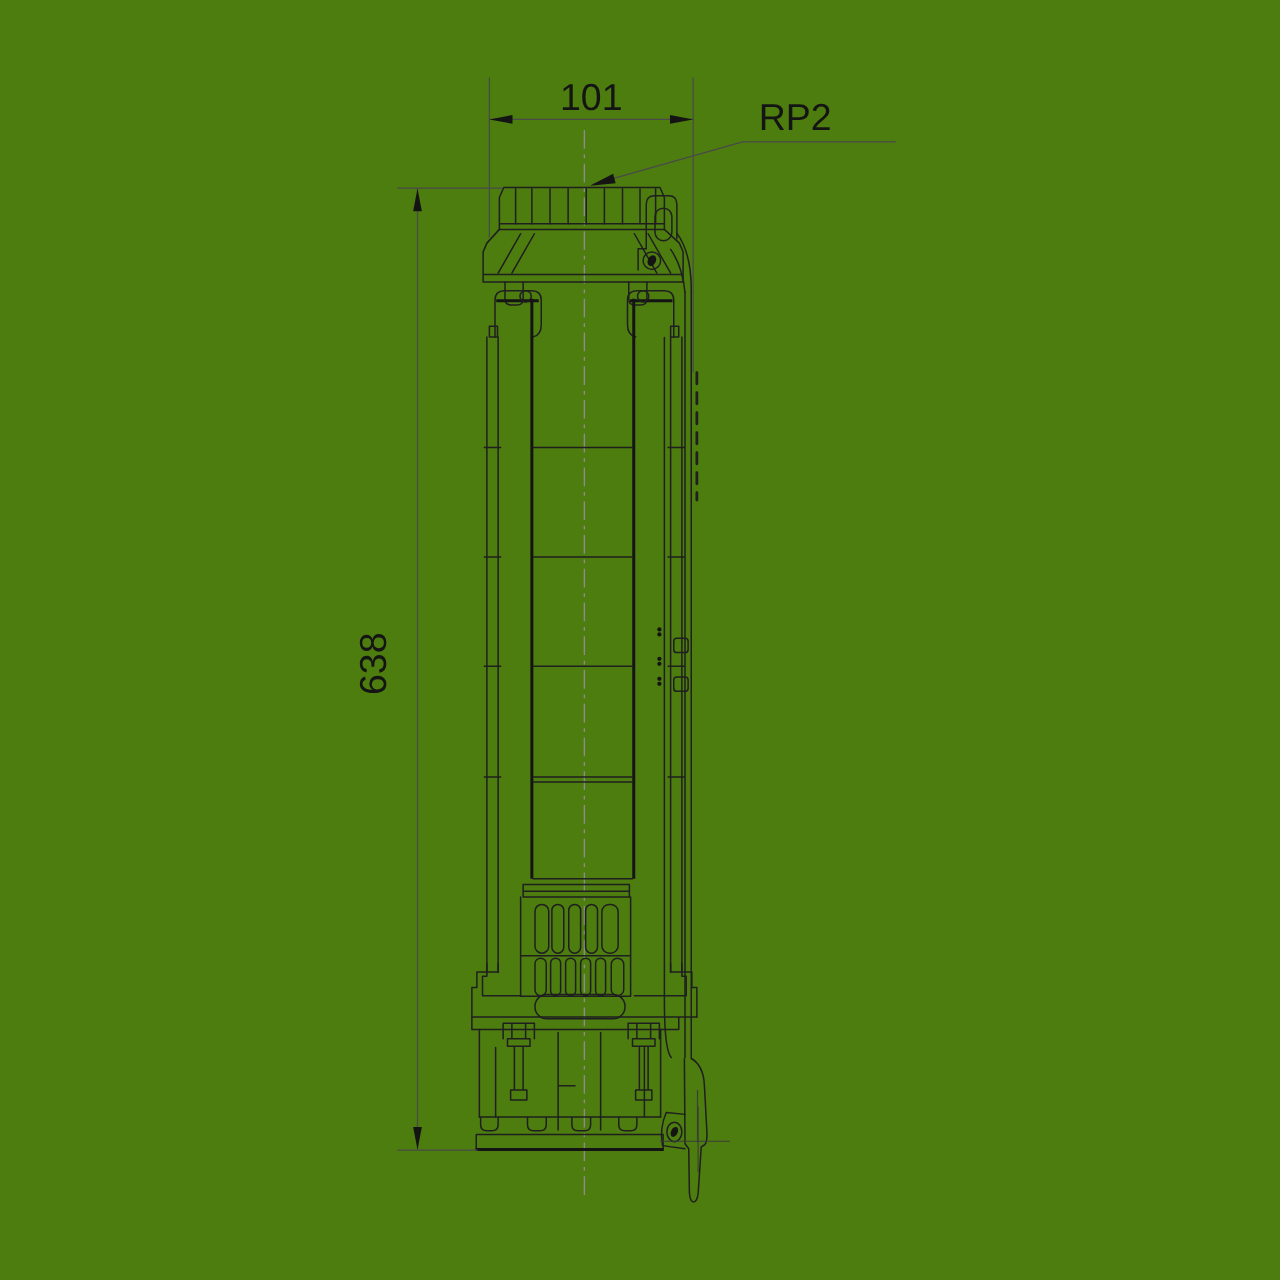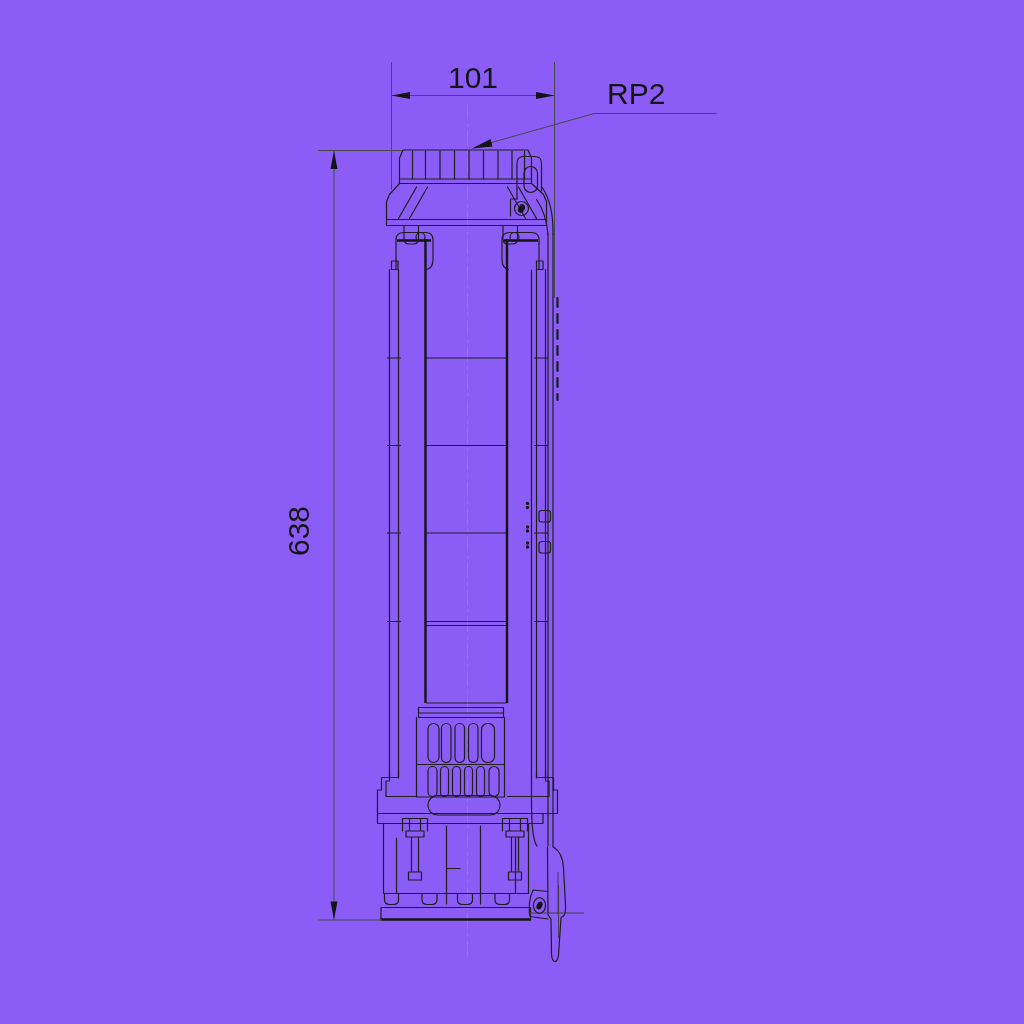--- a/index.html
+++ b/index.html
@@ -1,16 +1,16 @@
 <!DOCTYPE html>
 <html><head>
 <meta charset="utf-8">
 <style>
   html,body{margin:0;padding:0;background:#ffffff;}
-  .canvas{position:relative;width:1024px;height:1024px;background:#8b5cf6;overflow:hidden;
+  .canvas{position:relative;width:1024px;height:1024px;background:#4d7c0f;overflow:hidden;
           font-family:"Liberation Sans",sans-serif;}
   svg{position:absolute;left:0;top:0;}
   .ln   {stroke:#1f1f1f;stroke-width:1.2;fill:none;stroke-linecap:round;stroke-linejoin:round;}
   .thick{stroke:#141414;stroke-width:2.4;fill:none;stroke-linecap:butt;}
   .dim  {stroke:#4a4a4a;stroke-width:1;fill:none;}
   .thin {stroke:#3d3d3d;stroke-width:0.9;fill:none;}
   .cl   {stroke:#8c8c8c;stroke-width:1.1;fill:none;stroke-dasharray:15 4.5 3 4.5;}
   .fillk{fill:#141414;stroke:none;}
   .dim-text{font-family:"Liberation Sans",sans-serif;font-size:30px;fill:#141414;}
 </style>

